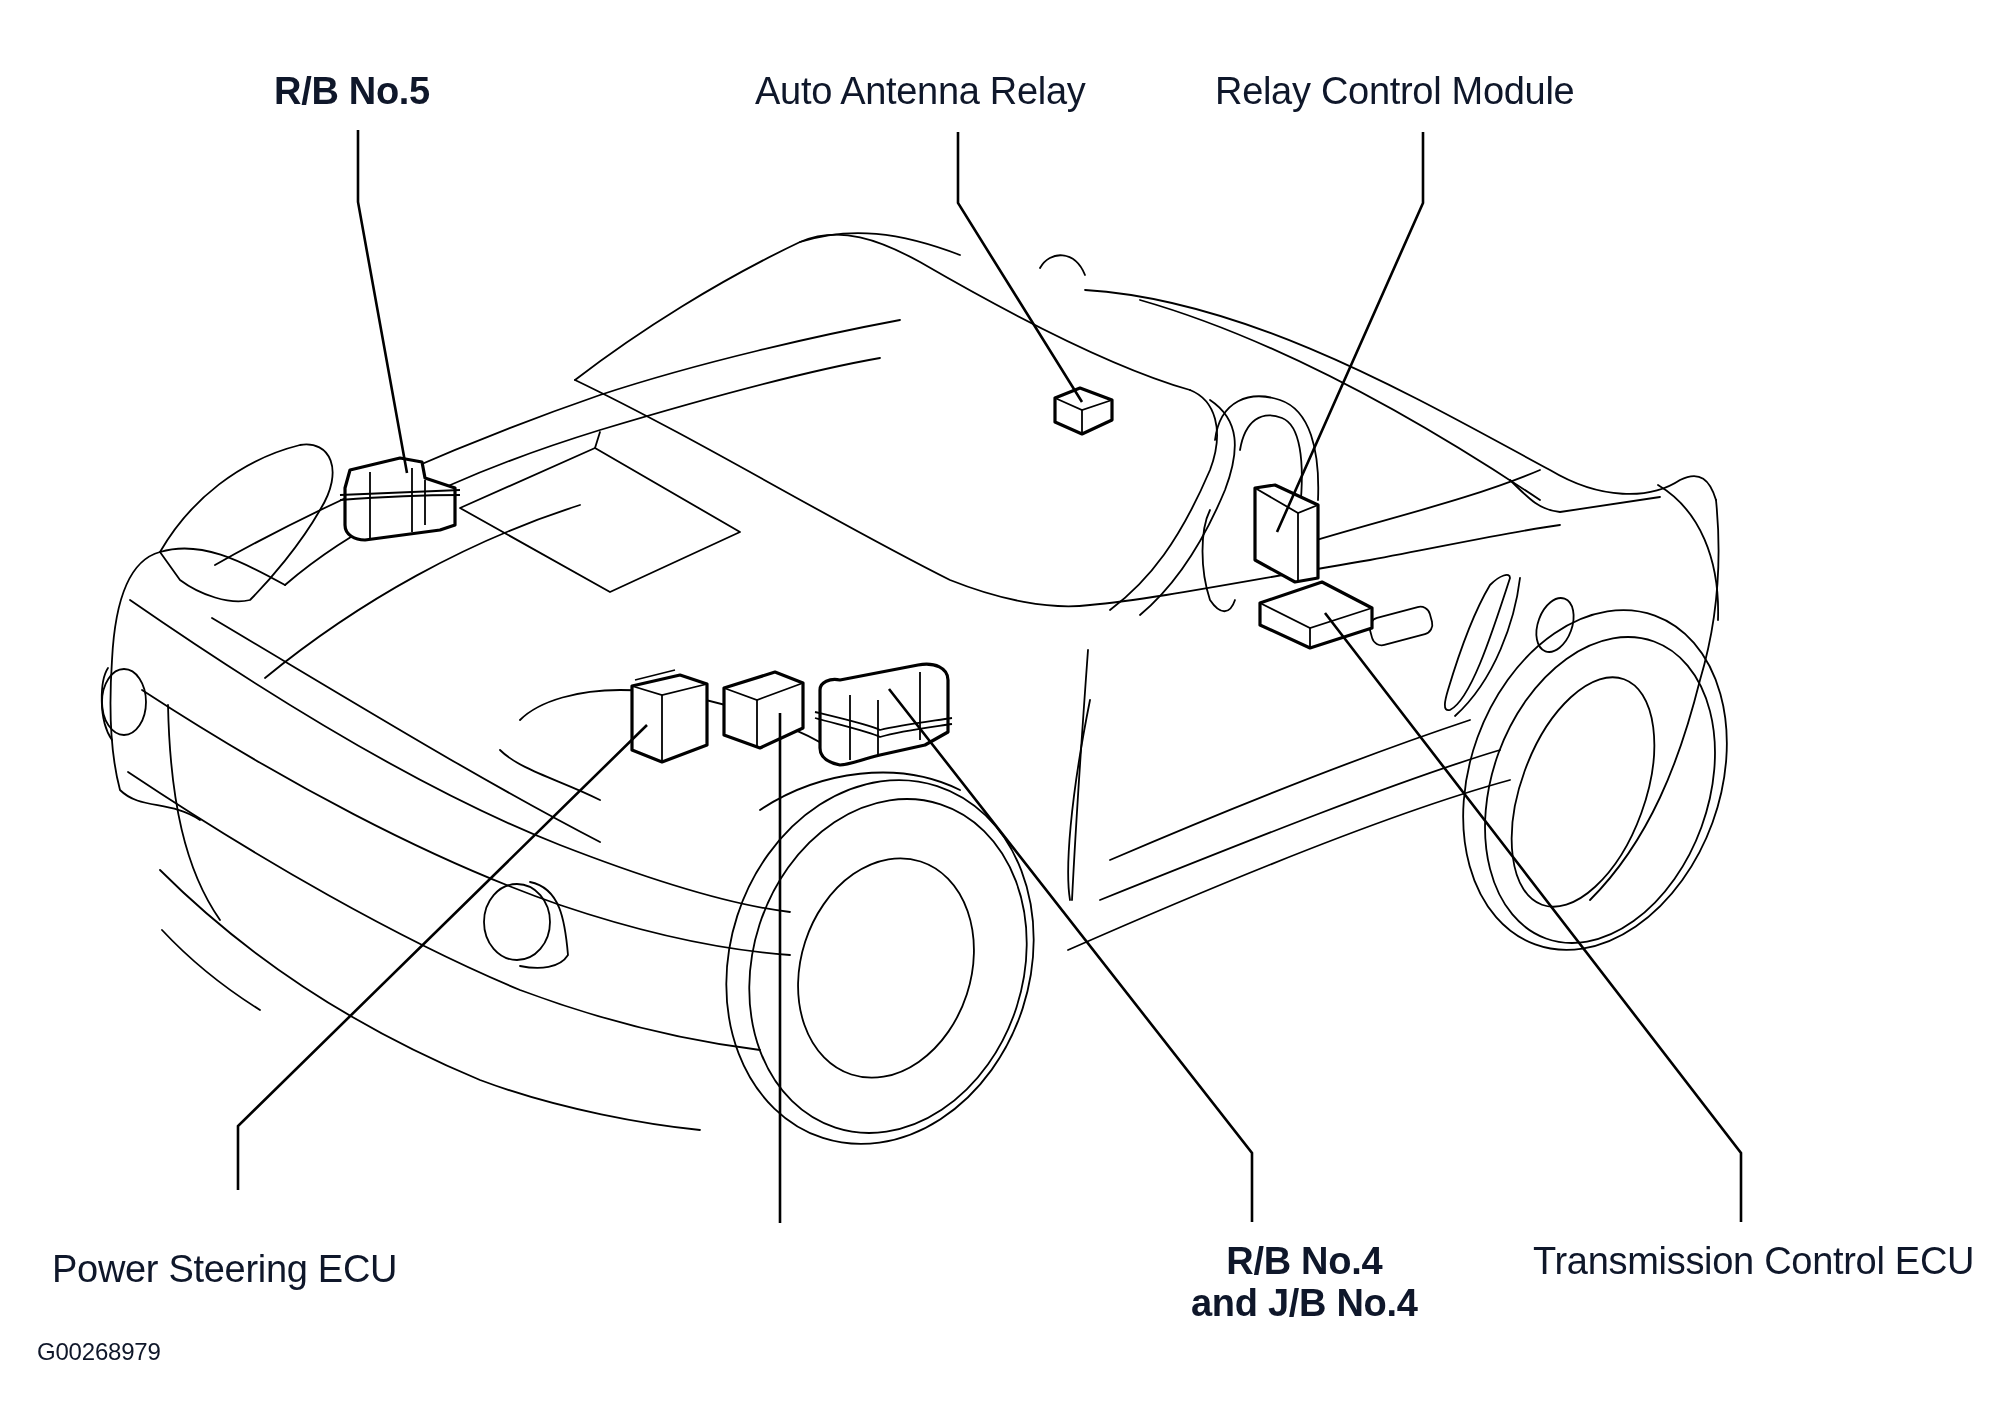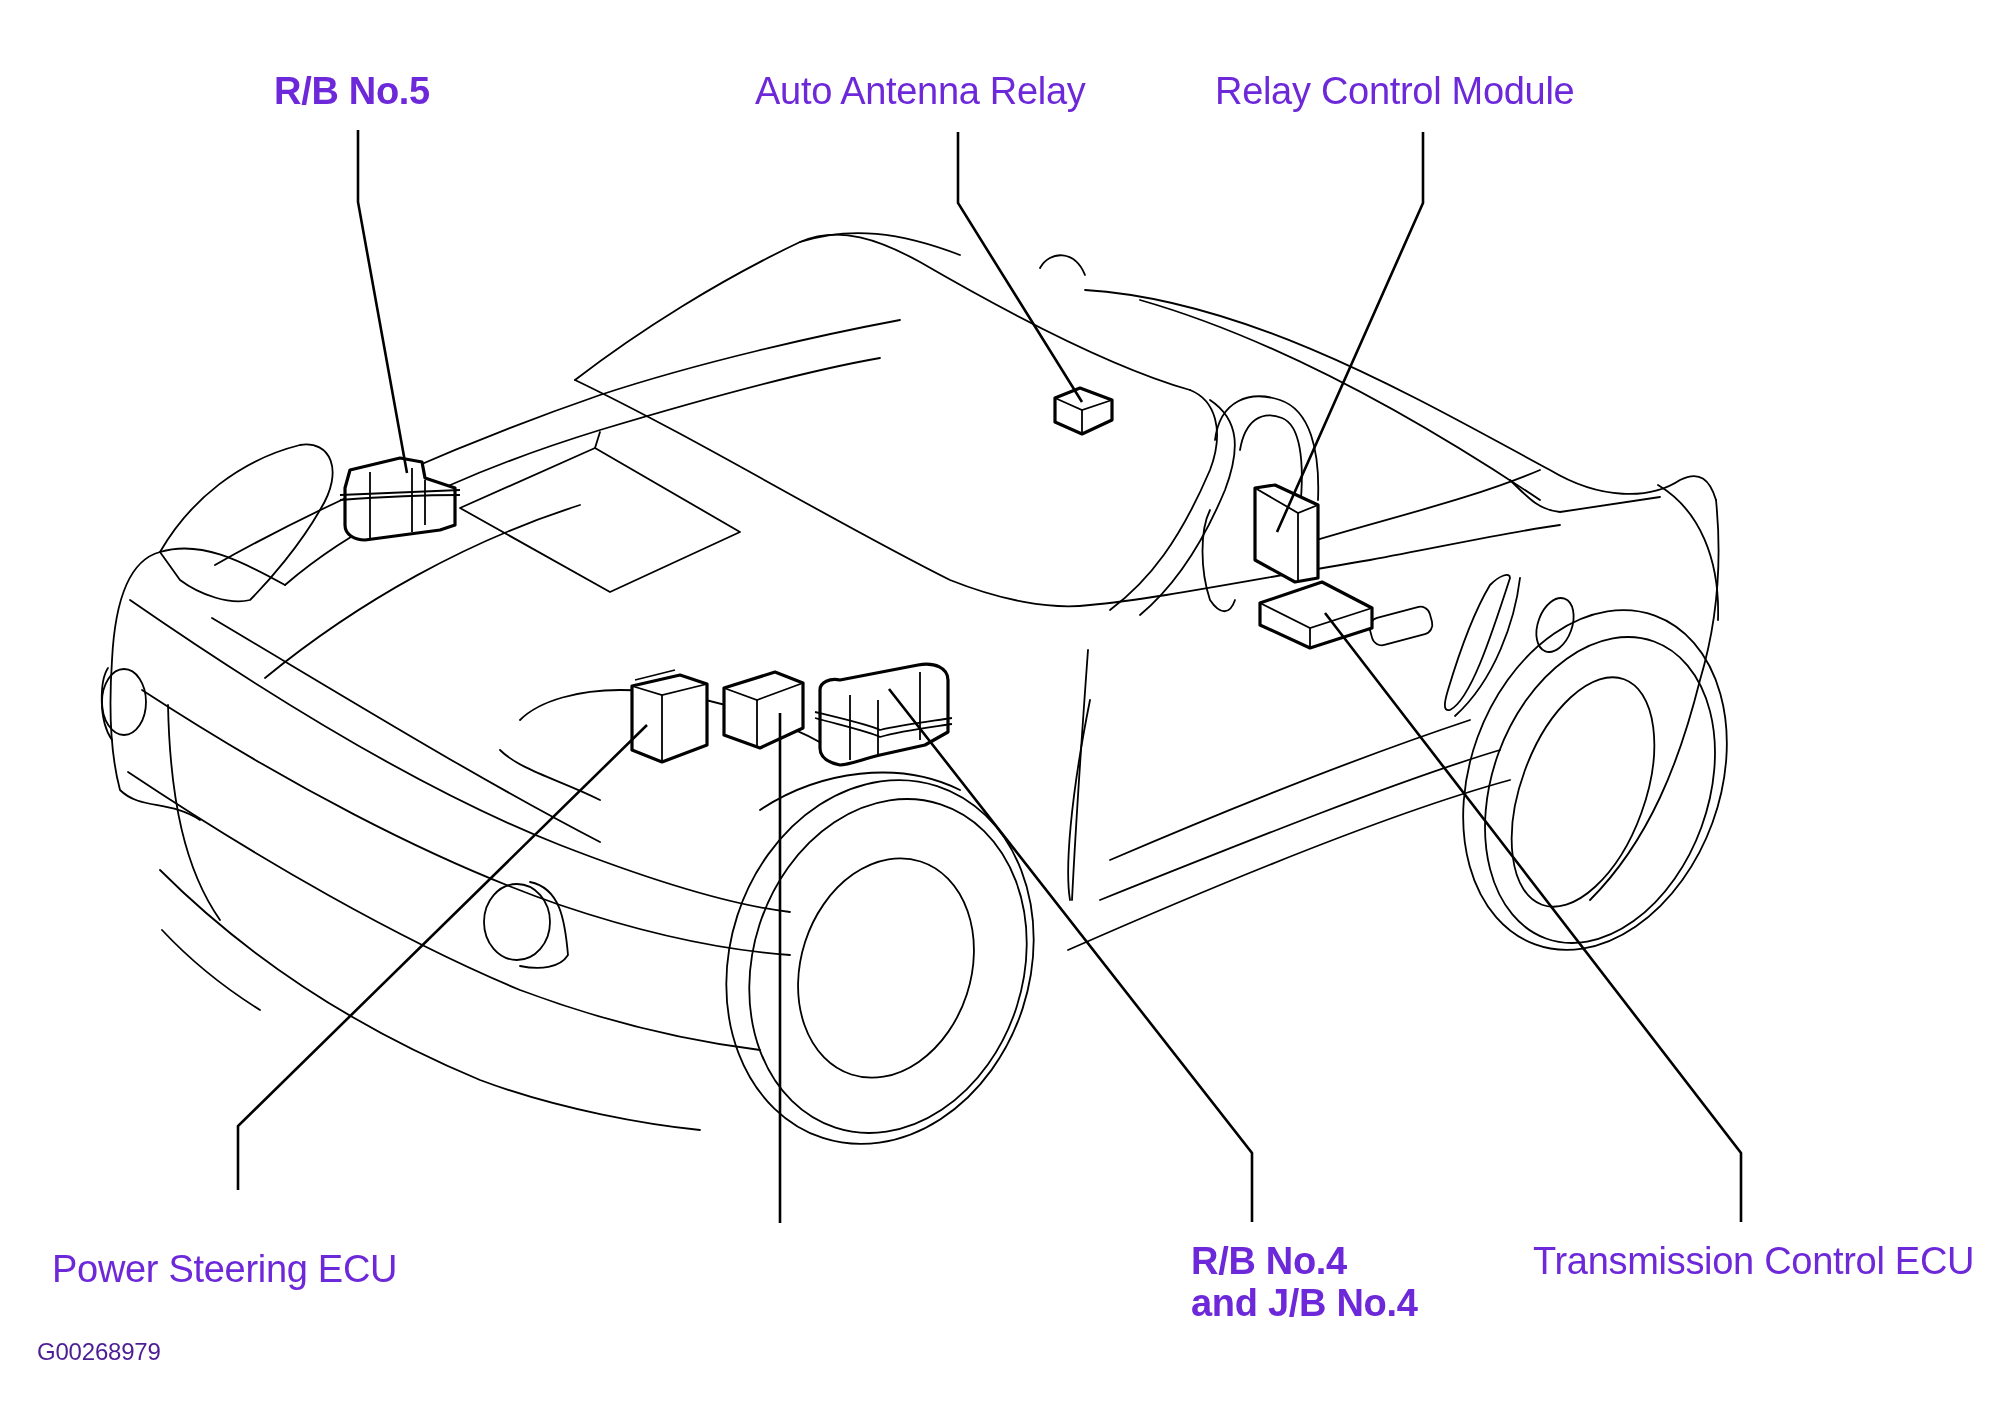--- a/index.html
+++ b/index.html
@@ -1,21 +1,21 @@
 <!DOCTYPE html>
 <html><head>
 <meta charset="utf-8">
 <style>
   html, body { margin: 0; padding: 0; background: #ffffff; }
   body { width: 2013px; height: 1417px; position: relative; overflow: hidden; font-family: "Liberation Sans", sans-serif; }
   #diagram { position: absolute; left: 0; top: 0; width: 2013px; height: 1417px; }
-  .lbl { position: absolute; color: #6d28d9; font-family: "Liberation Sans", sans-serif; font-size: 38px; line-height: 42px; white-space: nowrap; letter-spacing: -0.3px; }
+  .lbl { position: absolute; color: #0f172a; font-family: "Liberation Sans", sans-serif; font-size: 38px; line-height: 42px; white-space: nowrap; letter-spacing: -0.3px; text-align: center; }
   .lbl.bold { font-weight: bold; }
   .lbl .line { display: block; }
-  .figid { position: absolute; font-family: "Liberation Sans", sans-serif; font-size: 24px; color: #4c1d95; letter-spacing: -0.2px; }
+  .figid { position: absolute; font-family: "Liberation Sans", sans-serif; font-size: 24px; color: #0f172a; letter-spacing: -0.2px; }
   svg .body { fill: none; stroke: #000; stroke-width: 1.8; stroke-linecap: round; stroke-linejoin: round; }
   svg .leader { fill: none; stroke: #000; stroke-width: 2.6; stroke-linecap: butt; stroke-linejoin: miter; }
   svg .comp { fill: #fff; stroke: #000; stroke-width: 3.2; stroke-linejoin: round; }
   svg .compthin { fill: none; stroke: #000; stroke-width: 1.8; }
 </style>
 </head>
 <body>
 
 <svg id="diagram" width="2013" height="1417" viewBox="0 0 2013 1417" xmlns="http://www.w3.org/2000/svg">
 

